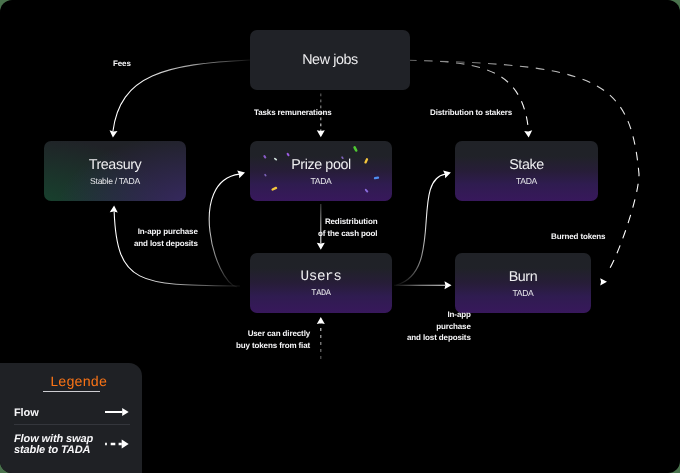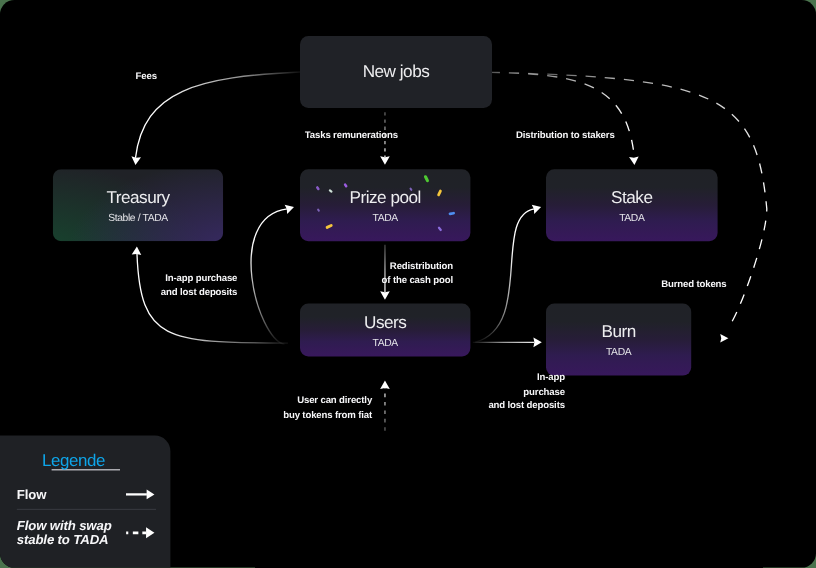--- a/index.html
+++ b/index.html
@@ -29,37 +29,37 @@
   .purple-grad { background:linear-gradient(180deg, #202227 0%, #202228 25%, #271d38 50%, #2f1c50 72%, #38185c 100%); }
   #n-newjobs  { left:250px; top:30px;  width:160px; height:60px; background:#202227; }
   #n-treasury { left:44px;  top:141px; width:142px; height:60px;
                 background:
                   radial-gradient(140% 175% at 110% 112%, rgba(57,42,103,0.98) 0%, rgba(57,42,103,0.0) 72%),
                   radial-gradient(135% 175% at -8% 118%, rgba(22,71,47,0.98) 0%, rgba(22,71,47,0) 72%),
                   #202227;
               }
   #n-prizepool{ left:250px; top:141px; width:142px; height:60px; }
   #n-stake    { left:455px; top:141px; width:143px; height:60px; }
-  #n-users    { left:250px; top:253px; width:142px; height:44px; }
-  #n-burn     { left:455px; top:253px; width:121px; height:60px; }
+  #n-users    { left:250px; top:253px; width:142px; height:60px;font-family:Liberation Mono, monospace; }
+  #n-burn     { left:455px; top:253px; width:136px; height:60px; }
   #n-onramp   { left:250px; top:365px; width:142px; height:60px; background:#202227; }
 
   svg.arrows { position:absolute; left:0; top:0; width:680px; height:473px; }
   svg.confetti { position:absolute; left:0; top:0; }
 
   .lbl { position:absolute; transform:translateZ(0); color:#f7f7f9; font-size:8px; font-weight:700; line-height:11.5px;
          white-space:pre; letter-spacing:-0.12px;text-align:right; }
 
   #legend {
     position:absolute; left:-14px; top:363.3px; width:156px; height:124px;
     background:#1f2125; border-radius:13px;
   }
   #legend .lgd-title {
-    position:absolute; transform:translateZ(0); left:49px; top:12.7px; font-size:14.1px; color:#0ea5e9;
-    letter-spacing:-0.35px; line-height:1;
+    position:absolute; transform:translateZ(0); left:64px; top:12.7px; font-size:14.1px; color:#f97316;
+    letter-spacing:-0.35px; line-height:1;font-family:Liberation Mono, monospace;
   }
   #legend .lgd-underline { position:absolute; left:56.7px; top:27.6px; width:57.5px; height:1px;
                            background:#cdcdd2; }
   #legend .lgd-row { position:absolute; transform:translateZ(0); left:28px; font-size:11px; font-weight:700; color:#f7f7f9;
                      white-space:pre; line-height:10.2px; letter-spacing:-0.12px; }
   #legend .r1 { top:44.5px; }
   #legend .r2 { top:71.2px;font-style:italic; }
   #legend .divider { position:absolute; left:27.6px; top:61.2px; width:116.6px; height:1px;
                      background:#34363c; }
   #legend svg { position:absolute; overflow:visible; }

